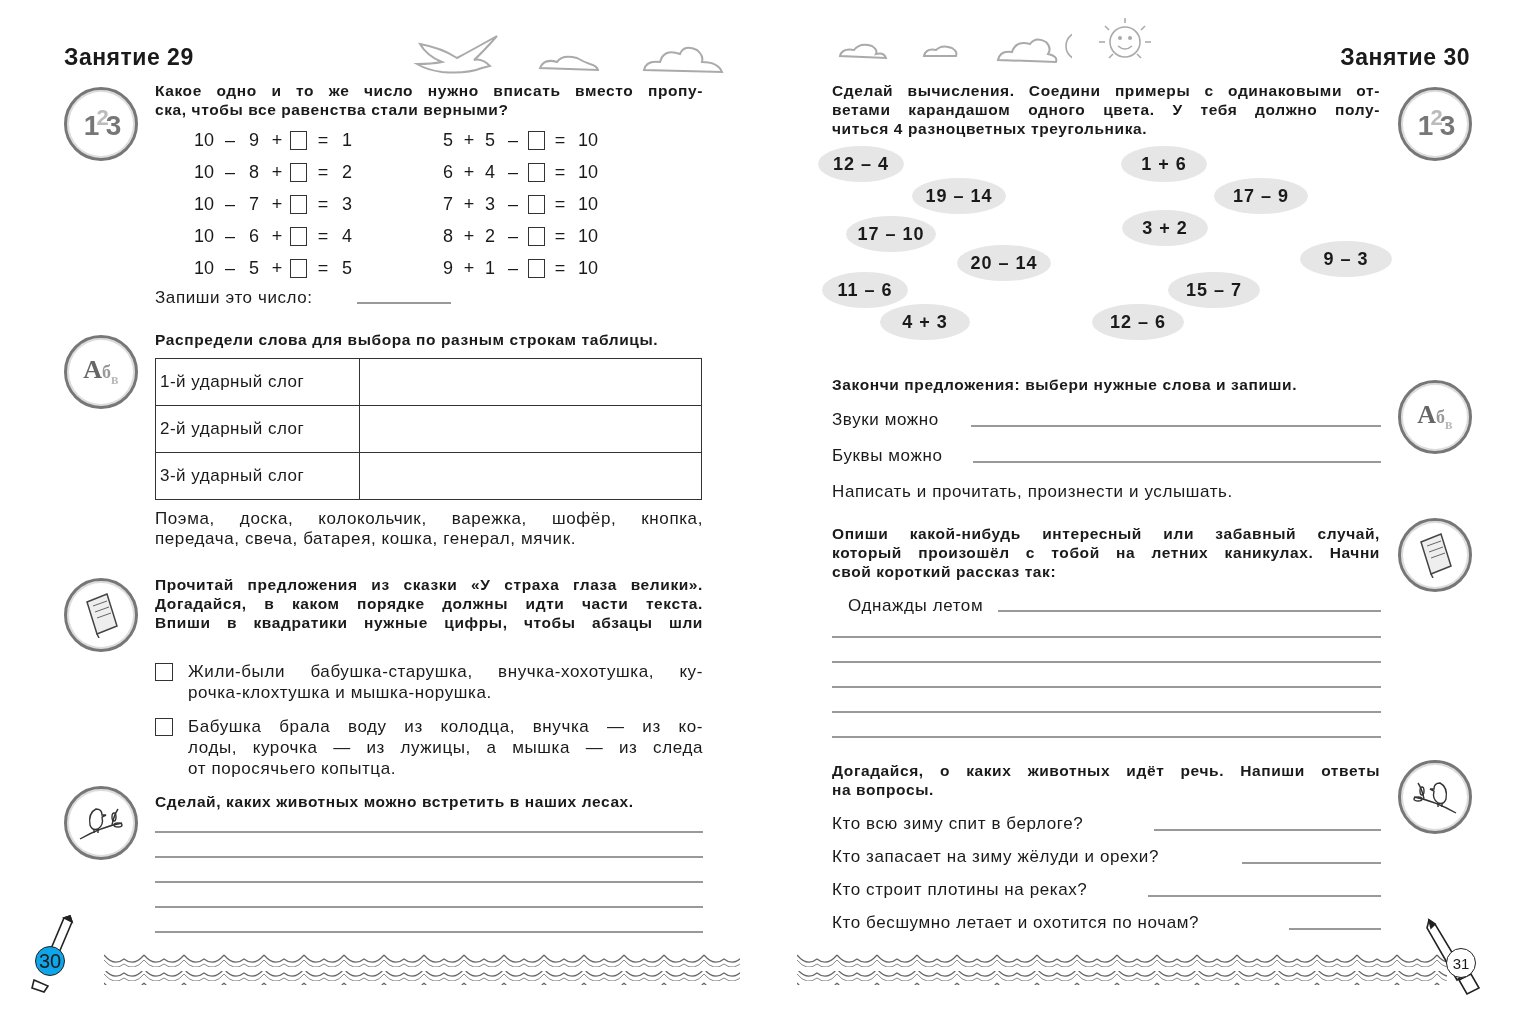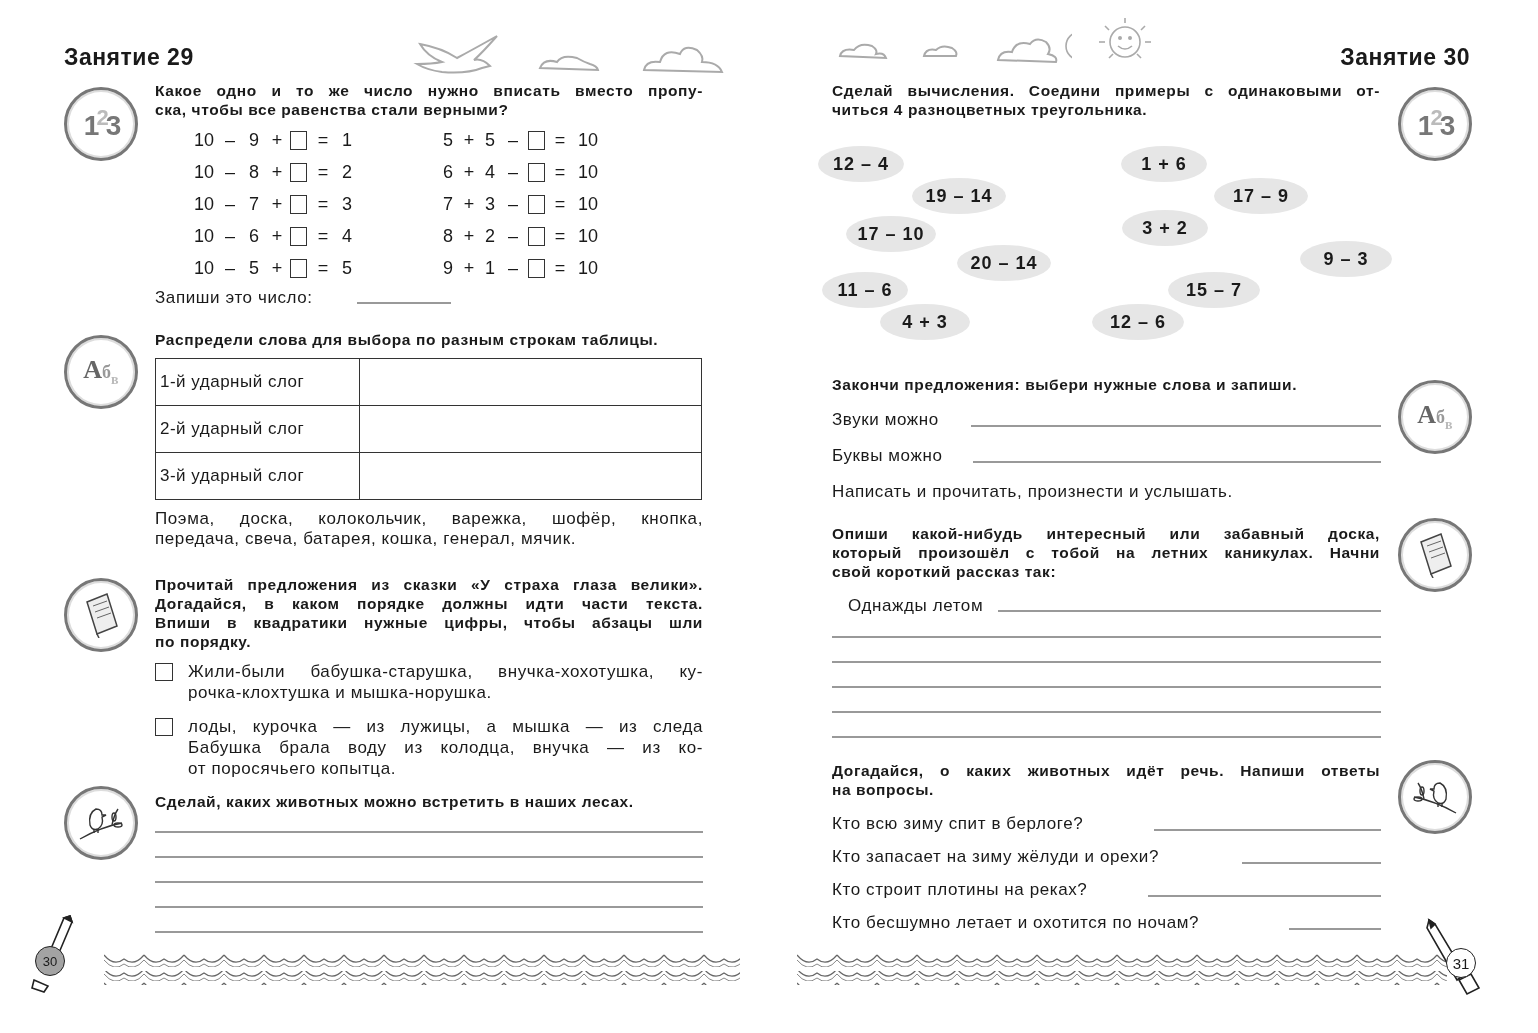--- a/index.html
+++ b/index.html
@@ -175,35 +175,34 @@
           <line x1="12" y1="14" x2="26" y2="9"></line>
           <line x1="14" y1="20" x2="28" y2="15"></line>
           <line x1="16" y1="26" x2="30" y2="21"></line>
         </g>
       </svg>
   </div>
   <div class="abs bold" style="left:155px;top:575px;width:548px;">
     <div style="text-align:justify;text-align-last:justify;">Прочитай предложения из сказки «У страха глаза велики».</div>
     <div style="text-align:justify;text-align-last:justify;">Догадайся, в каком порядке должны идти части текста.</div>
     <div style="text-align:justify;text-align-last:justify;">Впиши в квадратики нужные цифры, чтобы абзацы шли</div>
-    <div>по порядку.</div>
   </div>
 
   <div class="abs" style="left:155px;top:661px;width:548px;">
     <span class="check abs" style="left:0;top:2px;"></span>
     <div class="reg" style="margin-left:33px;line-height:21px;">
       <div style="text-align:justify;text-align-last:justify;">Жили-были бабушка-старушка, внучка-хохотушка, ку-</div>
       <div>рочка-клохтушка и мышка-норушка.</div>
     </div>
   </div>
   <div class="abs" style="left:155px;top:716px;width:548px;">
     <span class="check abs" style="left:0;top:2px;"></span>
     <div class="reg" style="margin-left:33px;line-height:21px;">
+      <div style="text-align:justify;text-align-last:justify;">Бабушка брала воду из колодца, внучка — из ко-</div>
       <div style="text-align:justify;text-align-last:justify;">лоды, курочка — из лужицы, а мышка — из следа</div>
-      <div style="text-align:justify;text-align-last:justify;">Бабушка брала воду из колодца, внучка — из ко-</div>
       <div>от поросячьего копытца.</div>
     </div>
   </div>
 
   <div class="abs badge" style="left:64px;top:786px;">
     <svg width="50" height="40" viewBox="0 0 50 40">
         <g fill="none" stroke="#333" stroke-width="1.4">
           <path d="M4 36 Q25 24 46 20"></path>
           <path d="M14 22 Q12 10 20 6 Q26 6 26 12 L30 12 L26 14 Q28 22 22 26 Q16 28 14 22Z"></path>
           <path d="M18 26 L18 30 M22 26 L22 30"></path>
@@ -220,21 +219,21 @@
   <div class="abs wline" style="left:155px;top:906px;width:548px;"></div>
   <div class="abs wline" style="left:155px;top:931px;width:548px;"></div>
 
   <svg class="abs" style="left:30px;top:912px;" width="50" height="82">
     <g fill="#fff" stroke="#222" stroke-width="1.6">
       <path d="M40 4 L34 6 L12 58 L20 62 L42 10 Z"></path>
       <path d="M34 6 L40 4 L42 10 Z" fill="#222"></path>
       <path d="M4 68 L18 74 L14 80 L2 76 Z"></path>
     </g>
   </svg>
-  <div class="abs" style="left:35px;top:946px;width:28px;height:28px;border:1.8px solid #222;border-radius:50%;background:#a3a3a3;display:flex;align-items:center;justify-content:center;font-size:13px;">30</div>
+  <div class="abs" style="left:35px;top:946px;width:28px;height:28px;border:1.8px solid #222;border-radius:50%;background:#0ea5e9;display:flex;align-items:center;justify-content:center;font-size:20px;">30</div>
 
   <svg class="abs" style="left:104px;top:953px;" width="636" height="40">
     <defs>
       <pattern id="wv" width="40" height="14" patternUnits="userSpaceOnUse">
         <path d="M0 2 Q10 14 20 6 Q30 14 40 2" fill="none" stroke="#666" stroke-width="1.2"></path>
         <path d="M0 7 Q10 19 20 11 Q30 19 40 7" fill="none" stroke="#888" stroke-width="1"></path>
       </pattern>
     </defs>
     <rect x="0" y="0" width="636" height="14" fill="url(#wv)"></rect>
     <rect x="0" y="18" width="636" height="14" fill="url(#wv)"></rect>
@@ -266,20 +265,21 @@
         <line x1="50" y1="26" x2="56" y2="26"></line>
       <line x1="14" y1="42" x2="18" y2="38"></line>
         <line x1="46" y1="42" x2="42" y2="38"></line>
     </g>
   </svg>
 
   <div class="abs title" style="right:68px;top:44px;">Занятие   30</div>
 
   <div class="abs bold" style="left:832px;top:81px;width:548px;">
     <div style="text-align:justify;text-align-last:justify;">Сделай вычисления. Соедини примеры с одинаковыми от-</div>
+    <div style="text-align:justify;text-align-last:justify;">ветами карандашом одного цвета. У тебя должно полу-</div>
     <div>читься 4 разноцветных треугольника.</div>
   </div>
   <div class="abs badge" style="left:1398px;top:87px;">
     <span style="font-weight:bold;font-size:28px;color:#777;letter-spacing:-3px;">1<sup style="font-size:22px;color:#bbb;">2</sup>3</span>
   </div>
 
   <div class="oval" style="left:818px;top:146px;">12 – 4</div>
   <div class="oval" style="left:912px;top:178px;width:94px;">19 – 14</div>
   <div class="oval" style="left:846px;top:216px;width:90px;">17 – 10</div>
   <div class="oval" style="left:957px;top:245px;width:94px;">20 – 14</div>
@@ -296,21 +296,21 @@
   <div class="abs badge" style="left:1398px;top:380px;">
     <span style="font-weight:bold;font-size:26px;color:#666;font-family:'Liberation Serif',serif;">А<span style="font-size:18px;color:#999;">б</span><sub style="font-size:14px;color:#bbb;">в</sub></span>
   </div>
   <div class="abs reg" style="left:832px;top:410px;">Звуки можно</div>
   <div class="abs wline" style="left:971px;top:425px;width:410px;"></div>
   <div class="abs reg" style="left:832px;top:446px;">Буквы можно</div>
   <div class="abs wline" style="left:973px;top:461px;width:408px;"></div>
   <div class="abs reg" style="left:832px;top:482px;">Написать и прочитать, произнести и услышать.</div>
 
   <div class="abs bold" style="left:832px;top:524px;width:548px;">
-    <div style="text-align:justify;text-align-last:justify;">Опиши какой-нибудь интересный или забавный доска,</div>
+    <div style="text-align:justify;text-align-last:justify;">Опиши какой-нибудь интересный или забавный случай,</div>
     <div style="text-align:justify;text-align-last:justify;">который произошёл с тобой на летних каникулах. Начни</div>
     <div>свой короткий рассказ так:</div>
   </div>
   <div class="abs badge" style="left:1398px;top:518px;">
     <svg width="40" height="46" viewBox="0 0 40 46">
         <g fill="#eee" stroke="#444" stroke-width="1.5">
           <path d="M6 10 L26 2 L36 34 L16 42 Z"></path>
           <path d="M16 42 L18 46"></path>
         </g>
         <g stroke="#666">

